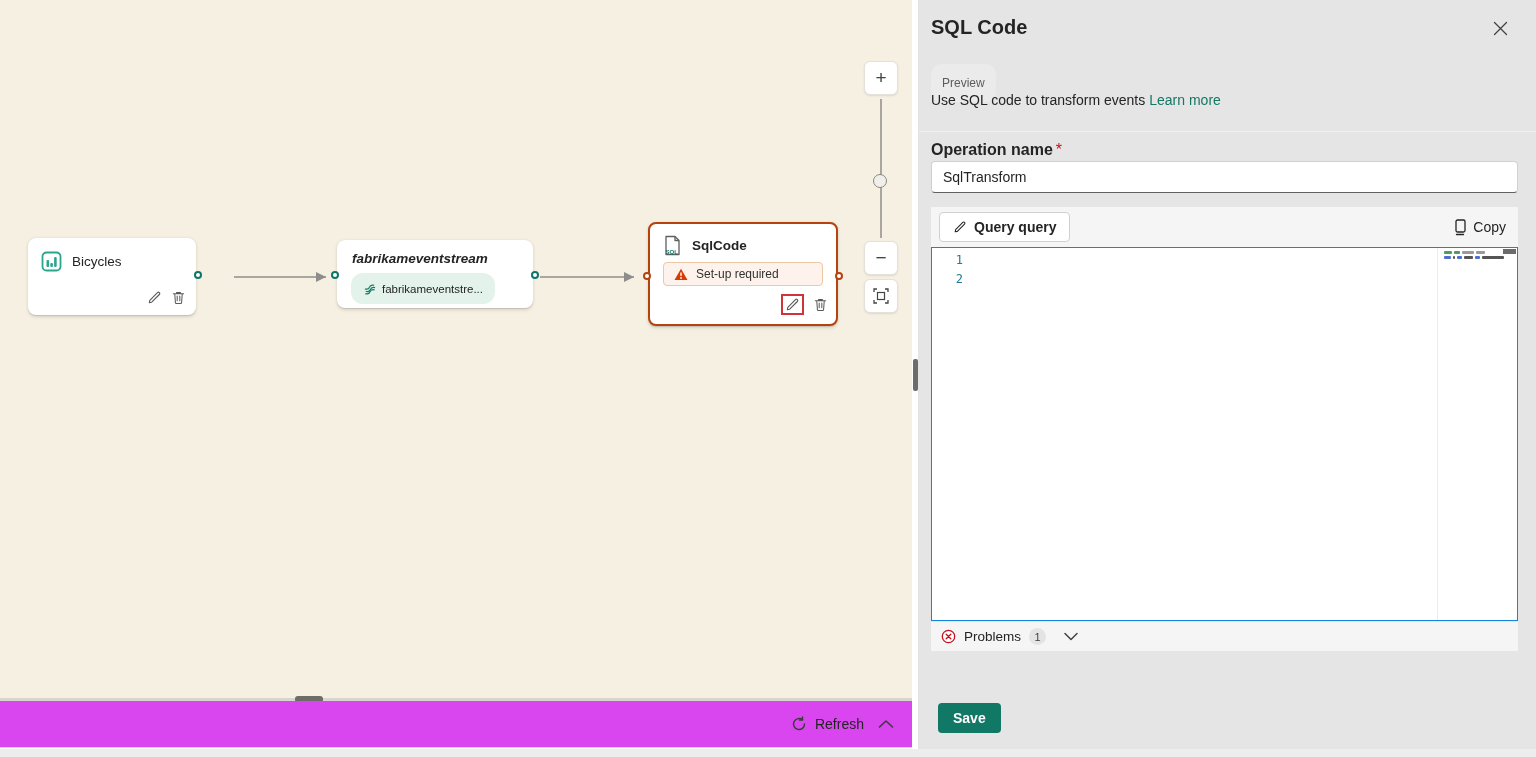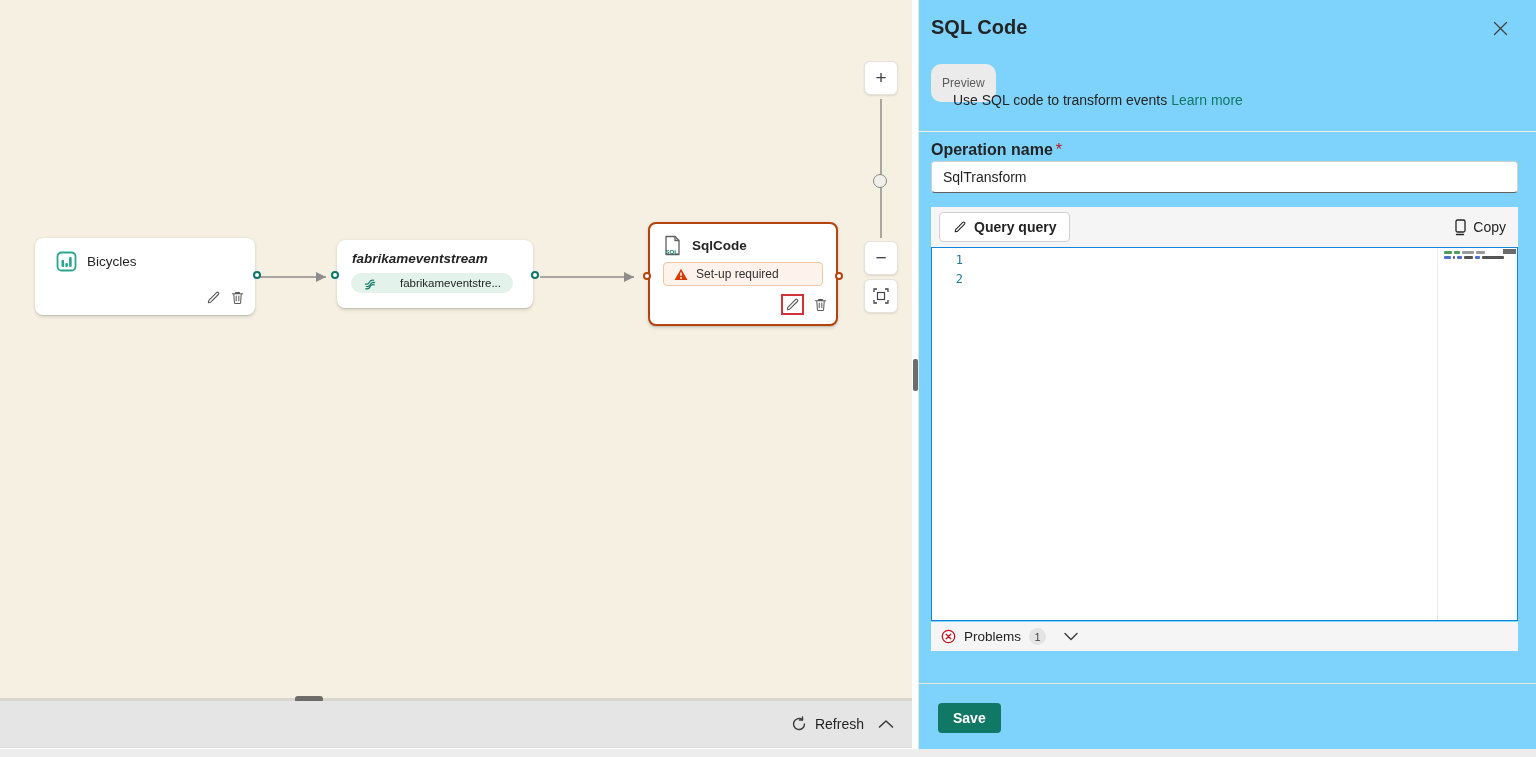--- a/index.html
+++ b/index.html
@@ -12,25 +12,25 @@
 
   .node { position:absolute; background:#fff; border-radius:8px;
           box-shadow:0 1.6px 3.6px rgba(0,0,0,.13),0 .3px .9px rgba(0,0,0,.10); }
   .node-head { display:flex; align-items:center; gap:10px; padding:13px 12px 0 13px; }
   .node-title { font-size:13.5px; font-weight:700; color:#242424; }
   .node-title.reg { font-weight:400; }
   .node-actions { position:absolute; right:10px; bottom:10px; display:flex; align-items:center; gap:9px; }
   .port { position:absolute; width:8px; height:8px; background:#fff; border:2px solid #0e7569; border-radius:50%; }
   .port.orange { border-color:#b5430e; }
 
-  .node-bicycles { left:35px; top:238px; width:220px; height:77px;padding-left:8px; }
+  .node-bicycles { left:28px; top:238px; width:168px; height:77px; }
   .node-eventstream { left:337px; top:240px; width:196px; height:68px; }
   .node-eventstream .node-head { padding-top:11px; padding-left:15px;font-style:italic; }
-  .stream-pill { position:absolute; left:14px; top:33px; height:20px; display:inline-flex; align-items:center;
-                 gap:24px; padding:0 12px; background:#e3f3ec; border-radius:12px; font-size:11.5px; color:#242424; }
+  .stream-pill { position:absolute; left:14px; top:33px; height:31px; display:inline-flex; align-items:center;
+                 gap:6px; padding:0 12px; background:#e3f3ec; border-radius:12px; font-size:11.5px; color:#242424; }
   .node-sqlcode { left:648px; top:222px; width:190px; height:104px; border:2px solid #b5430e; }
   .warn-pill { position:absolute; left:13px; right:13px; top:38px; height:24px; display:flex; align-items:center;
                gap:8px; padding:0 10px; background:#fdf3ec; border:1px solid #f0c7a3; border-radius:4px;
                font-size:12px; color:#323130; }
   .hl-box { border:2px solid #d13438; padding:1px 2px; display:inline-flex; align-items:center; }
 
   
   .zbtn { position:absolute; width:34px; height:34px; background:#fff; border:1px solid #e4e1da; border-radius:6px;
           box-shadow:0 1px 2px rgba(0,0,0,.1); display:flex; align-items:center; justify-content:center;
           font-size:19px; color:#444; cursor:pointer; }
@@ -41,35 +41,35 @@
   .zoom-handle { position:absolute; left:873px; top:174px; width:14px; height:14px; border-radius:50%;
                  background:#f1efe9; border:1.5px solid #8a8884; cursor:pointer; }
 
   
   .hscroll-track { position:absolute; left:0; top:698px; width:912px; height:3px; background:#d9d6d0; }
   .hscroll-thumb { position:absolute; left:295px; top:696px; width:28px; height:7px; background:#6e6c69; border-radius:3px; }
   .gutter-strip { position:absolute; left:912px; top:0; width:6px; height:749px; background:#fff; }
   .vscroll-thumb { position:absolute; left:913px; top:359px; width:5px; height:32px; background:#6e6c69; border-radius:2px; }
 
   
-  .canvas-bottombar { position:absolute; left:0; top:701px; width:912px; height:47px; background:#e5e5e5;
+  .canvas-bottombar { position:absolute; left:0; top:701px; width:912px; height:47px; background:#d946ef;
                       border-bottom:1px solid #dcdcdc; display:flex; align-items:center; justify-content:flex-end; }
   .refresh-group { display:flex; align-items:center; gap:8px; margin-right:14px; cursor:pointer; }
   .refresh-label { font-size:14px; color:#242424; }
   .chev-up-btn { margin-right:18px; cursor:pointer; display:flex; }
 
   .page-bottom-strip { position:absolute; left:0; top:749px; width:1536px; height:8px; background:#ededed; }
 
   
-  .panel { position:absolute; left:918px; top:0; width:618px; height:749px; background:#7dd3fc; border-left:1px solid #e3e3e3; }
+  .panel { position:absolute; left:918px; top:0; width:618px; height:749px; background:#e5e5e5; border-left:1px solid #e3e3e3; }
   .panel-title { position:absolute; left:12px; top:16px; font-size:20px; font-weight:700; color:#242424; }
   .close-btn { position:absolute; right:26px; top:18px; width:20px; height:20px; display:flex; align-items:center; justify-content:center; cursor:pointer; }
   .preview-pill { position:absolute; left:12px; top:64px; background:#ebebeb; color:#5c5c5c; font-size:12px;
                   padding:12px 11px; border-radius:10px; display:inline-block; }
-  .panel-desc { position:absolute; left:12px; top:92px; font-size:14px; color:#242424;margin-left:22px; }
+  .panel-desc { position:absolute; left:12px; top:92px; font-size:14px; color:#242424; }
   .learn-more { color:#117865; text-decoration:none; margin-left:4px; cursor:pointer; }
   .header-divider { position:absolute; left:0; top:131px; width:618px; height:1px; background:#f0f0f0; }
 
   .op-label { position:absolute; left:12px; top:141px; font-size:16px; font-weight:700; color:#242424; }
   .req-mark { color:#c50f1f; font-weight:400; margin-left:3px; }
   .op-input { position:absolute; left:12px; top:161px; width:587px; height:32px; border:1px solid #d1d1d1;
               border-bottom-color:#616161; border-radius:4px; font-size:14px; color:#242424; padding:0 11px;
               font-family:"Liberation Sans",sans-serif; background:#fff; }
 
   .editor-toolbar { position:absolute; left:12px; top:207px; width:587px; height:40px; background:#f5f5f5;

